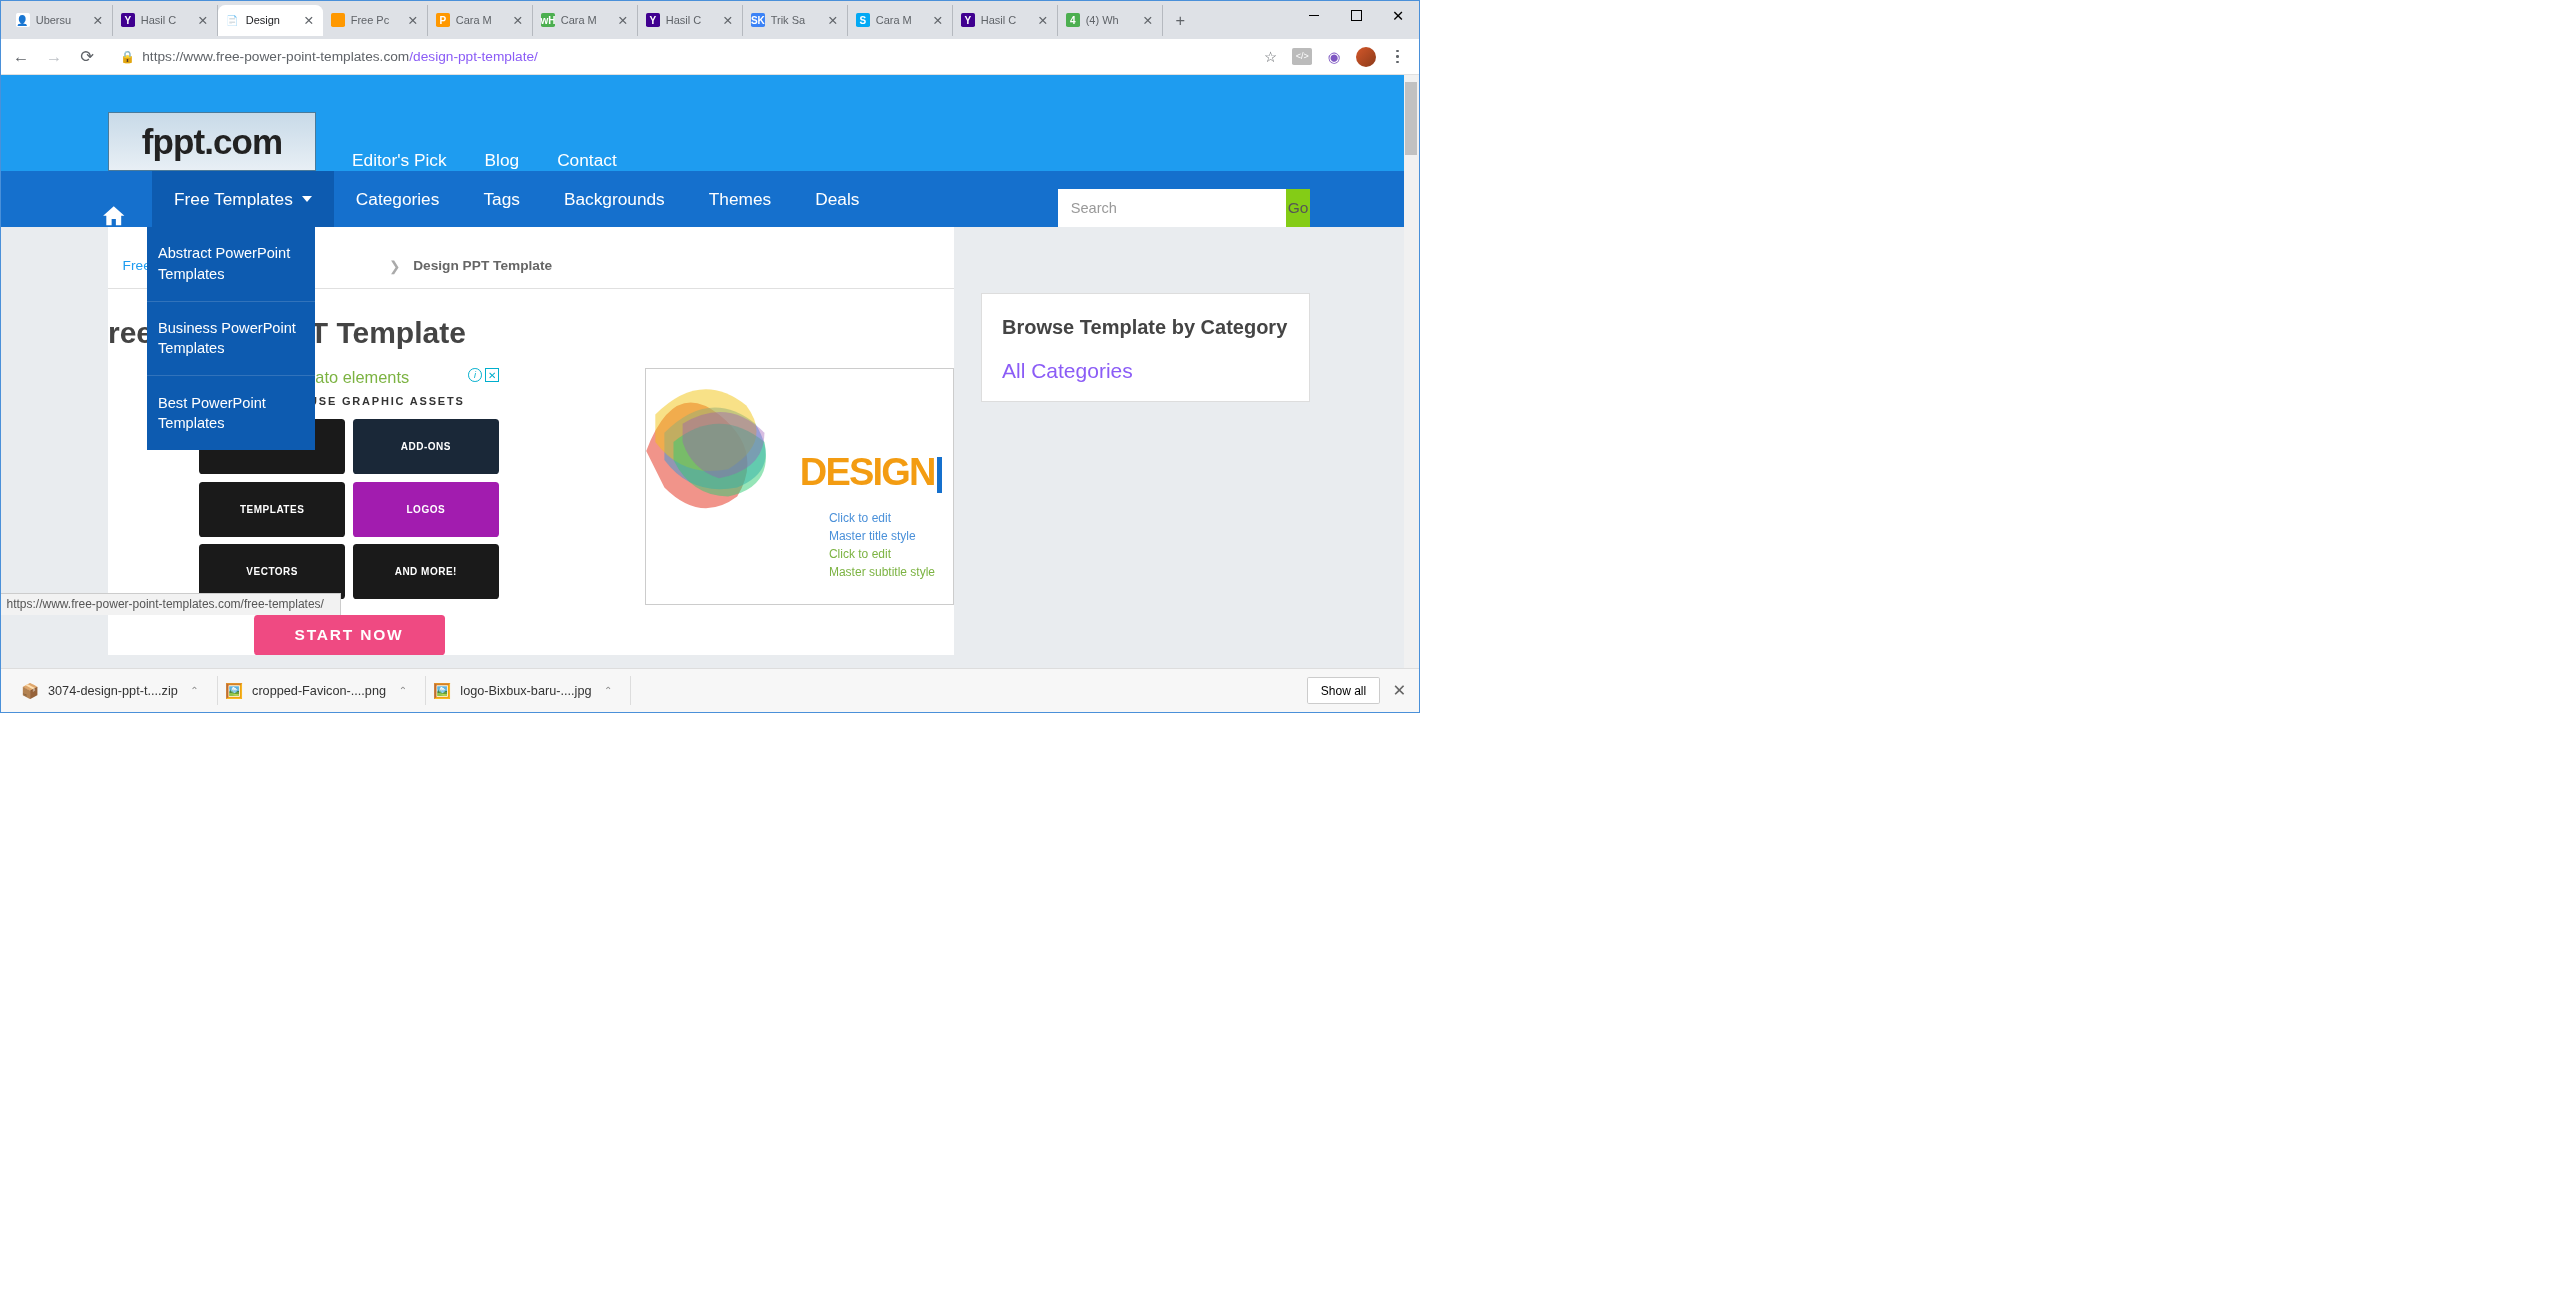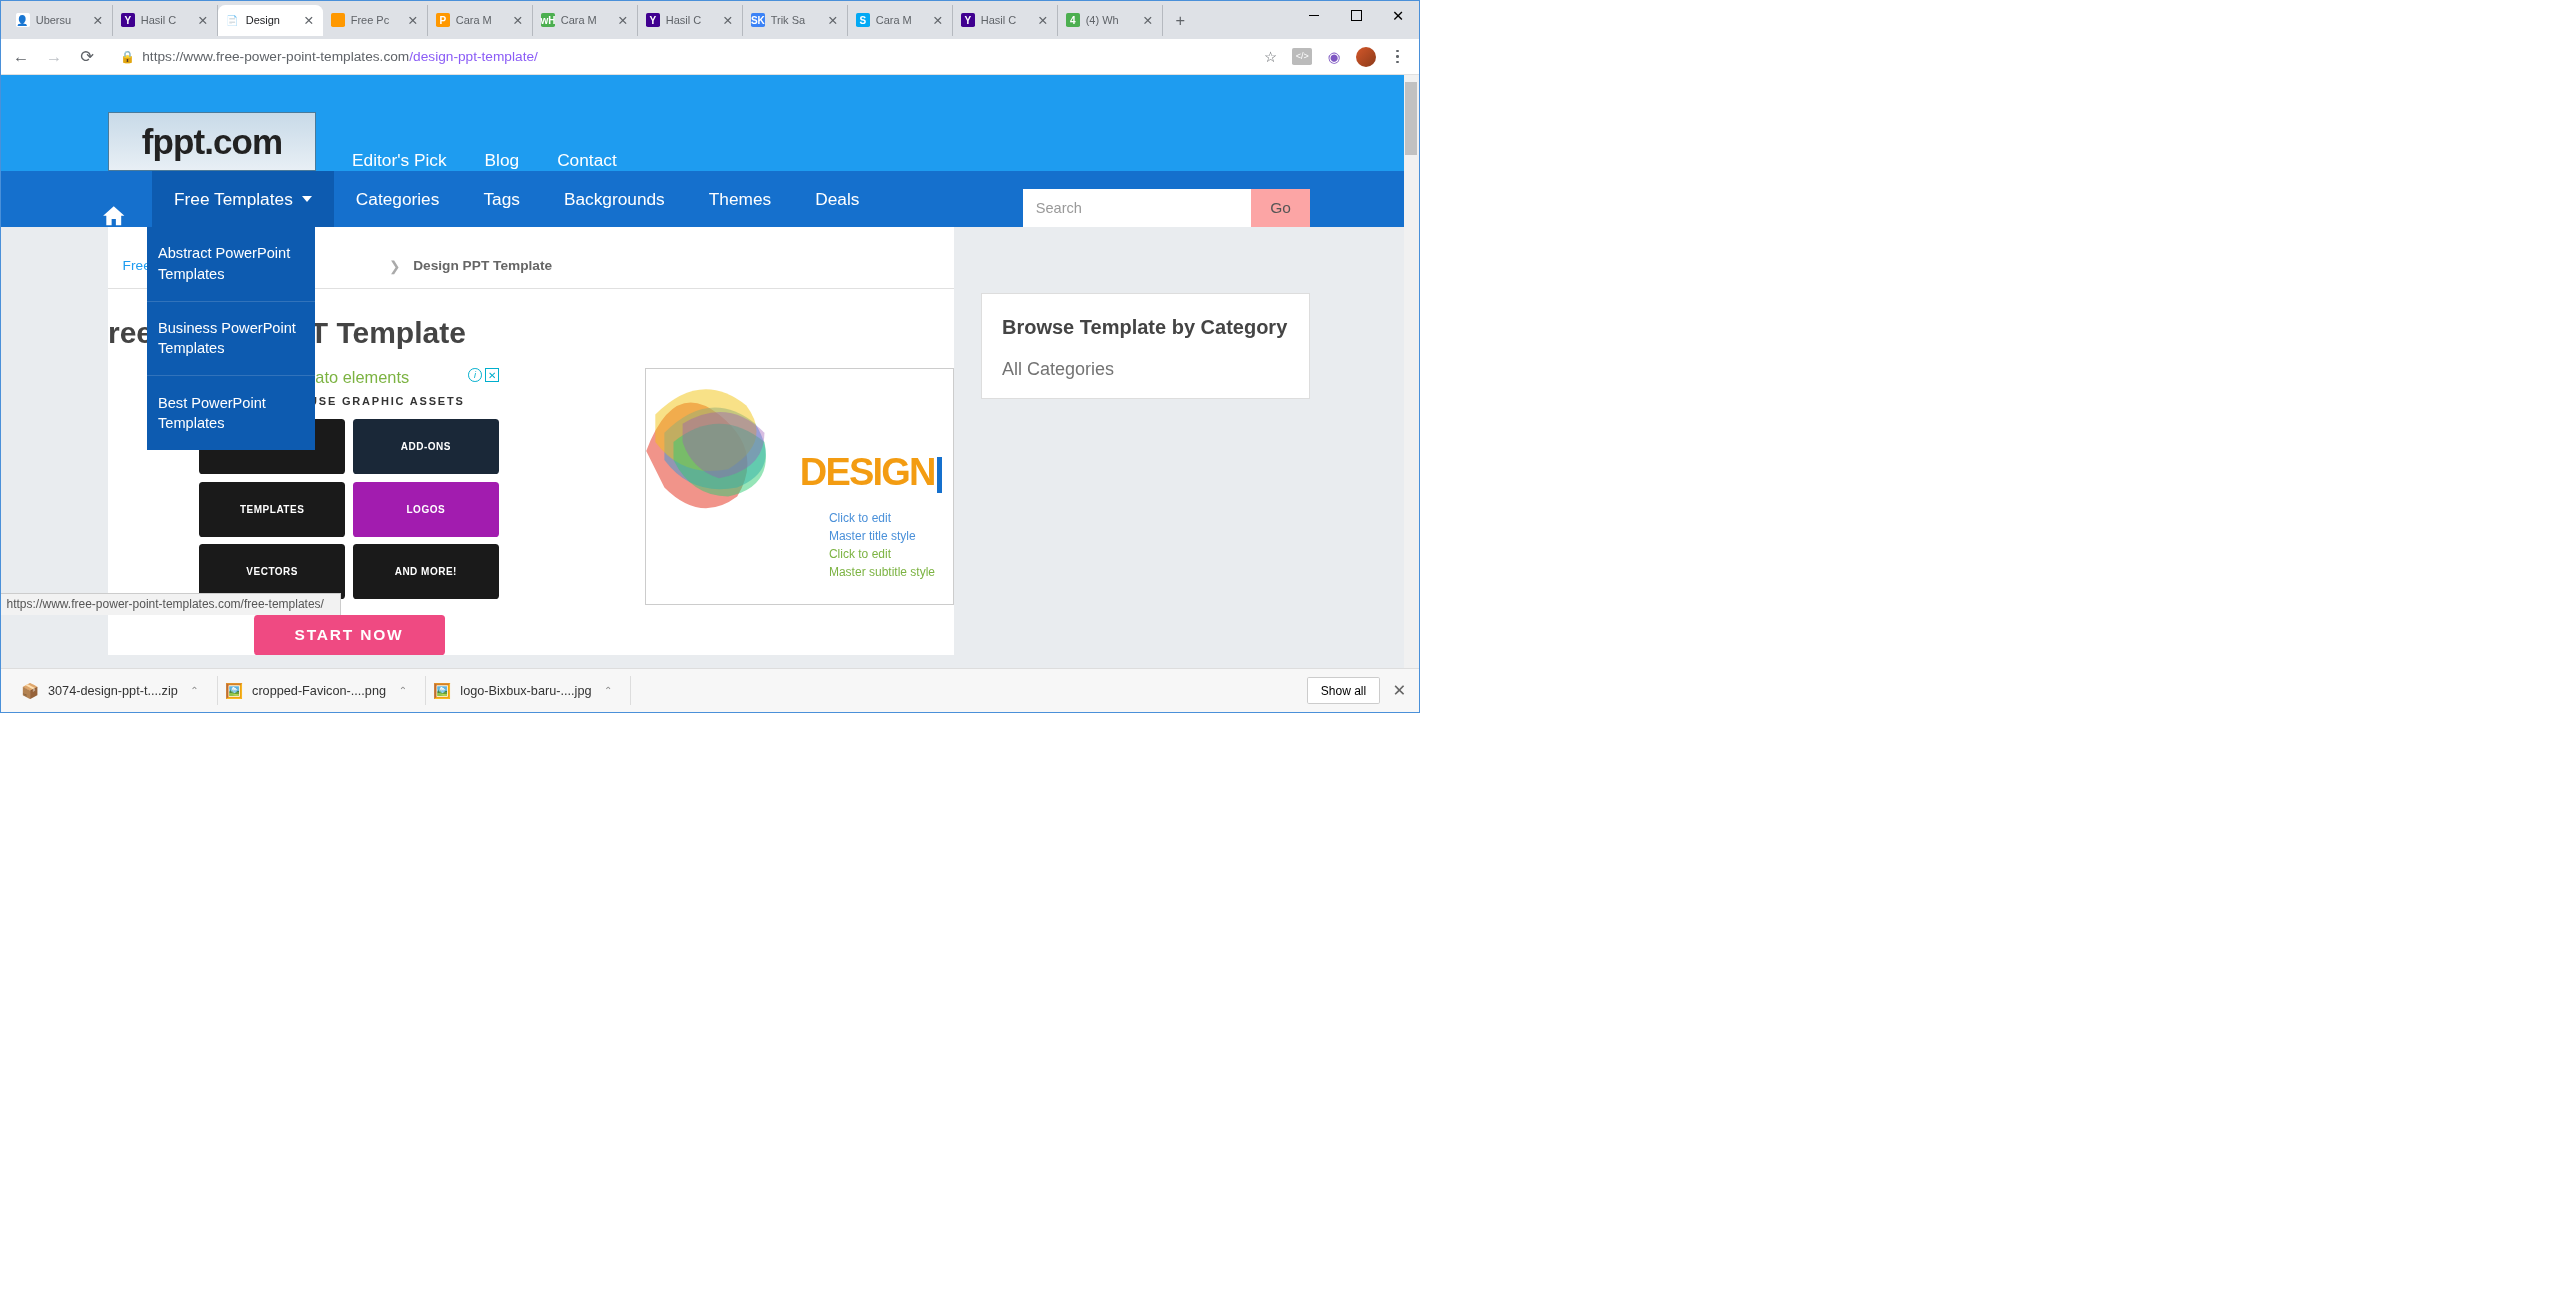--- a/index.html
+++ b/index.html
@@ -46,21 +46,21 @@
 .nav-bar{height:56px;background:#1570cd;display:flex;align-items:flex-end;padding-left:100px;padding-right:109px}
 .home-icon{width:25.5px;height:24px;margin-right:25.5px;cursor:pointer}
 .home-icon svg{fill:#fff}
 .nav-item{padding:0 22px;height:56px;display:flex;align-items:center;color:#fff;font-size:17.3px;cursor:pointer;gap:9px}
 .nav-item.active{background:#0d5bb0}
 .caret-down{width:0;height:0;border-left:5.5px solid transparent;border-right:5.5px solid transparent;border-top:6.4px solid #fff}
 .nav-spacer{flex:1}
 .search-wrap{display:flex;height:38px}
 .search-input{width:228px;border:none;padding:0 12.7px;font-size:14.6px;outline:none;color:#555}
 .search-input::placeholder{color:#999}
-.go-btn{width:59px;background:#fca5a5;border:none;font-size:15.5px;color:#555;cursor:pointer}
+.go-btn{width:24px;background:#84cc16;border:none;font-size:15.5px;color:#555;cursor:pointer}
 
 .content-wrap{padding:0 109px 0 107px;display:flex;gap:0;position:relative}
 .main-col{flex:1;background:#fff;margin-right:27px}
 
 .dropdown{position:absolute;left:146px;top:0;width:168px;background:#0d5bb0;z-index:10}
 .dd-item{padding:16.4px 11px;color:#fff;font-size:14.6px;border-bottom:0.9px solid rgba(255,255,255,0.15);cursor:pointer;line-height:1.4}
 .dd-item:last-child{border-bottom:none}
 
 .breadcrumb{height:46px;display:flex;align-items:center;padding:0 14.6px;font-size:13.7px;gap:12.7px;border-bottom:0.9px solid #e0e0e0;background:#fff;margin-top:16.4px;margin-bottom:0}
 .bc-link{color:#1e9cf0;cursor:pointer}
@@ -93,21 +93,21 @@
 .click-lines .blue{color:#4a90d9}
 .click-lines .green{color:#7cb342}
 
 
 .sidebar{width:360px;padding-top:0}
 .side-box{border:0.9px solid #ddd;background:#fff;margin-bottom:22px;padding:22px 20px}
 .side-title{font-size:20px;color:#444;font-weight:600;margin-bottom:20px}
 .color-grid{display:grid;grid-template-columns:repeat(5,1fr);gap:12.7px}
 .color-sq{width:51px;height:40px;cursor:pointer}
 .color-sq.white{border:0.9px solid #ddd}
-.cat-link{color:#737373;font-size:18px;cursor:pointer}
+.cat-link{color:#8b5cf6;font-size:21px;cursor:pointer}
 
 
 .status-bar{position:absolute;left:0;bottom:53px;background:#f2f2f2;border:0.9px solid #ccc;border-left:none;border-bottom:none;padding:3.6px 16.4px 3.6px 5.5px;font-size:12px;color:#555}
 
 
 .dl-bar{height:44px;background:#f7f7f7;border-top:0.9px solid #ddd;display:flex;align-items:center;padding:0 12.7px;gap:0}
 .dl-item{display:flex;align-items:center;gap:9px;padding:5.5px 18px 5.5px 7.3px;border-right:0.9px solid #ddd;font-size:12.7px;color:#333;cursor:pointer}
 .dl-icon{width:18px;height:18px;display:flex;align-items:center;justify-content:center;font-size:14.6px}
 .dl-caret{color:#888;font-size:10px;margin-left:3.6px}
 .dl-spacer{flex:1}

